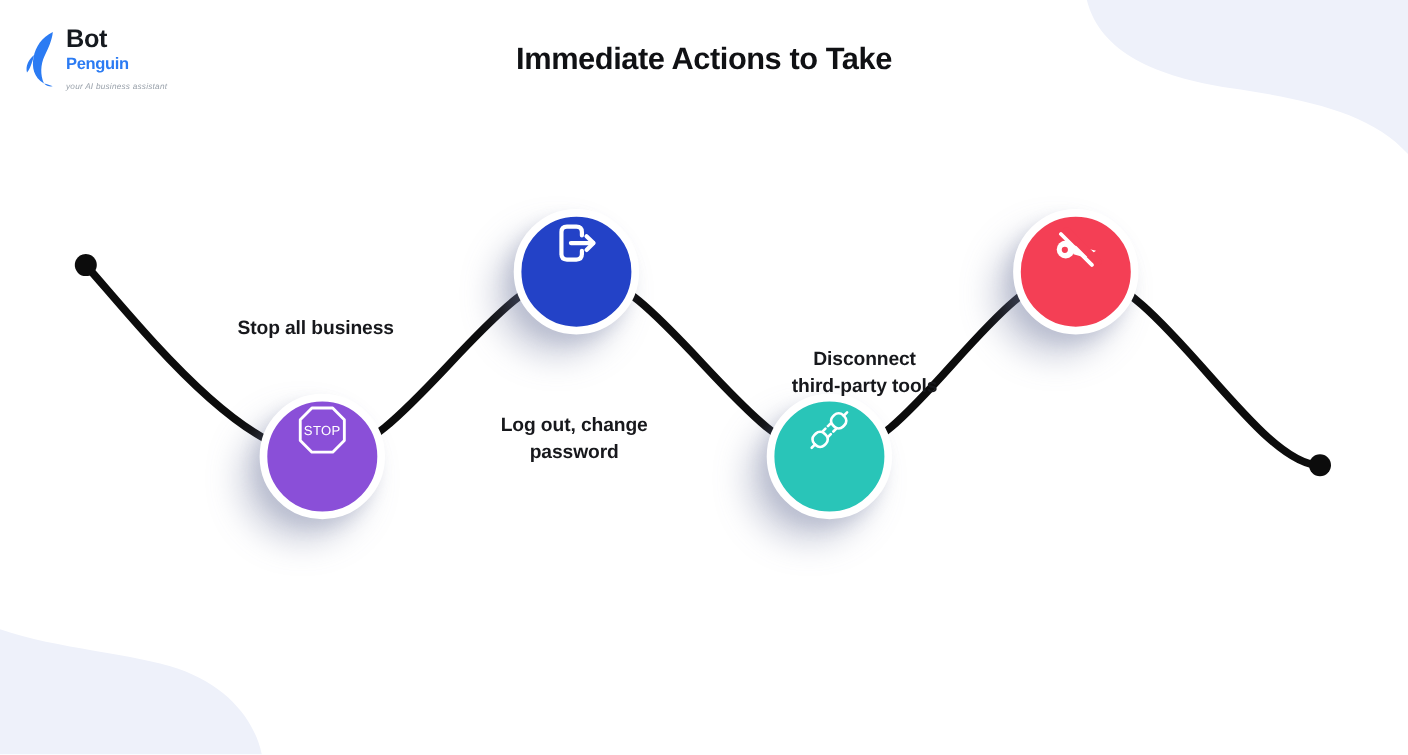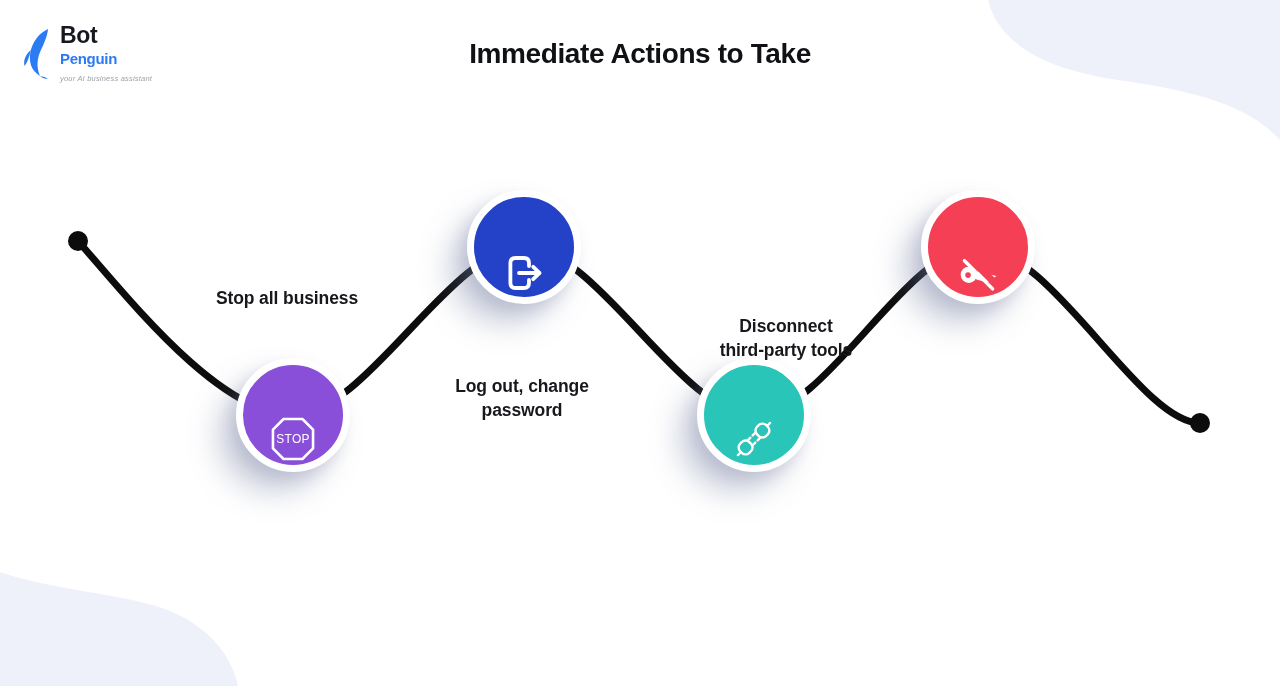--- a/index.html
+++ b/index.html
@@ -28,21 +28,21 @@
   }
 
   
   .wave-svg{position:absolute;left:0;top:0;z-index:1;}
 
   
   .step-circle{
     position:absolute;width:100px;height:100px;border-radius:50%;
     border:7px solid #ffffff;
     box-shadow:-18px 20px 30px rgba(108,118,155,0.35), -6px 8px 14px rgba(108,118,155,0.18);
-    display:flex;align-items:flex-end;justify-content:center;z-index:2;
+    display:flex;align-items:flex-start;justify-content:center;z-index:2;
   }
   .step-circle svg{display:block;}
   .pos-step1{left:236px;top:358px;}
   .pos-step2{left:467px;top:190px;}
   .pos-step3{left:697px;top:358px;}
   .pos-step4{left:921px;top:190px;}
 
   
   .step-label{
     position:absolute;width:270px;text-align:center;z-index:2;

